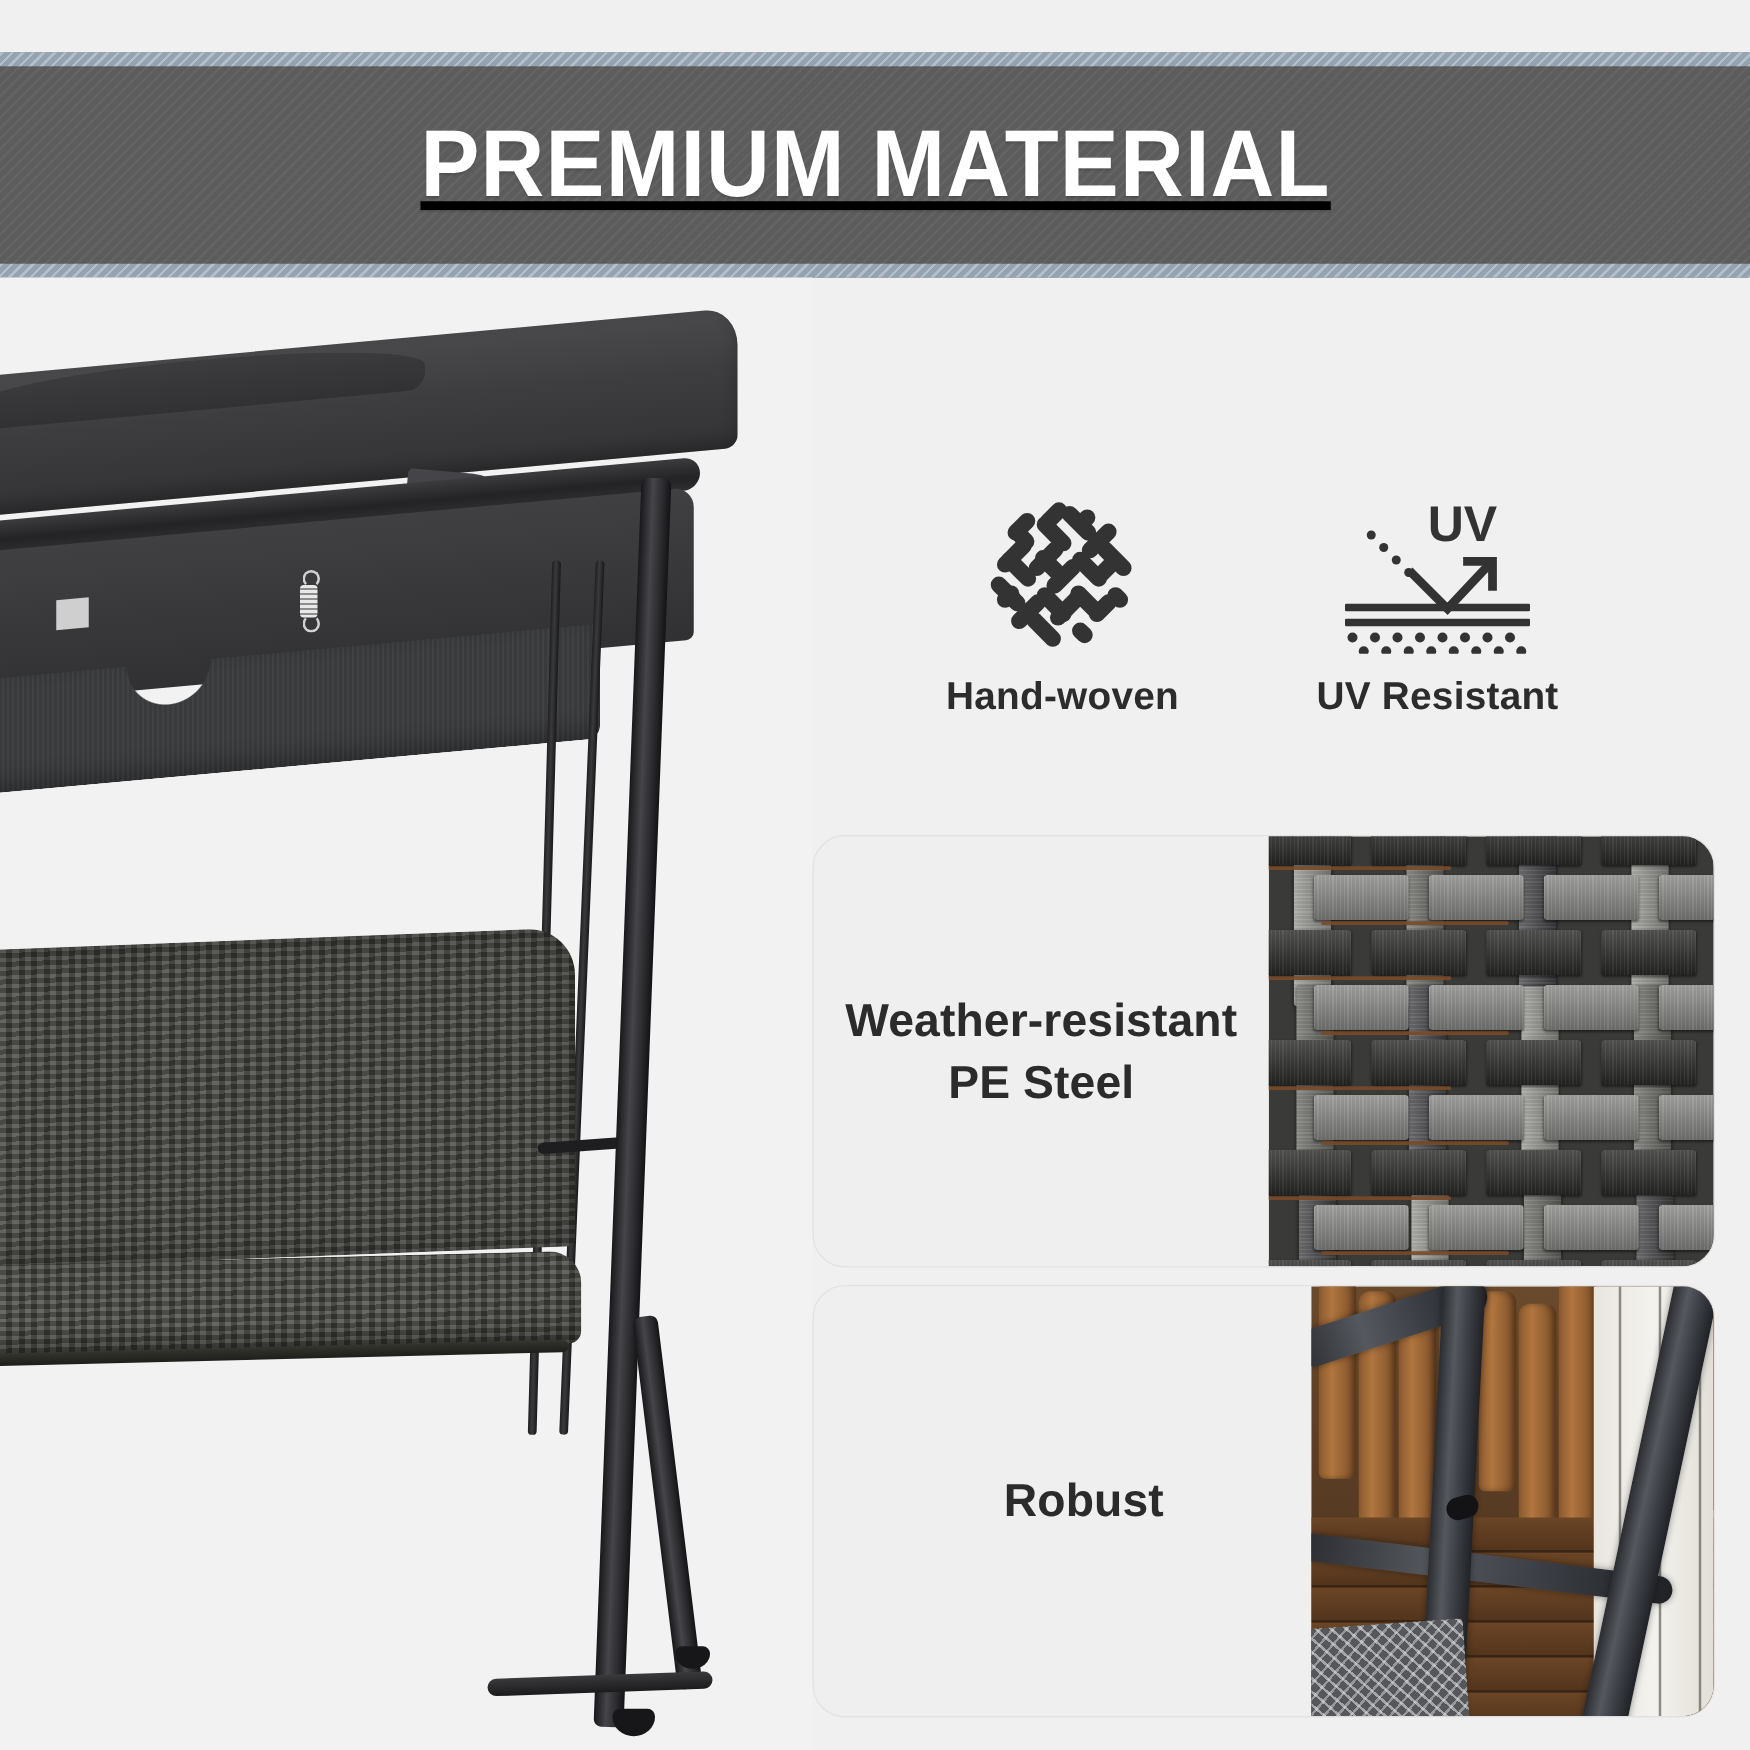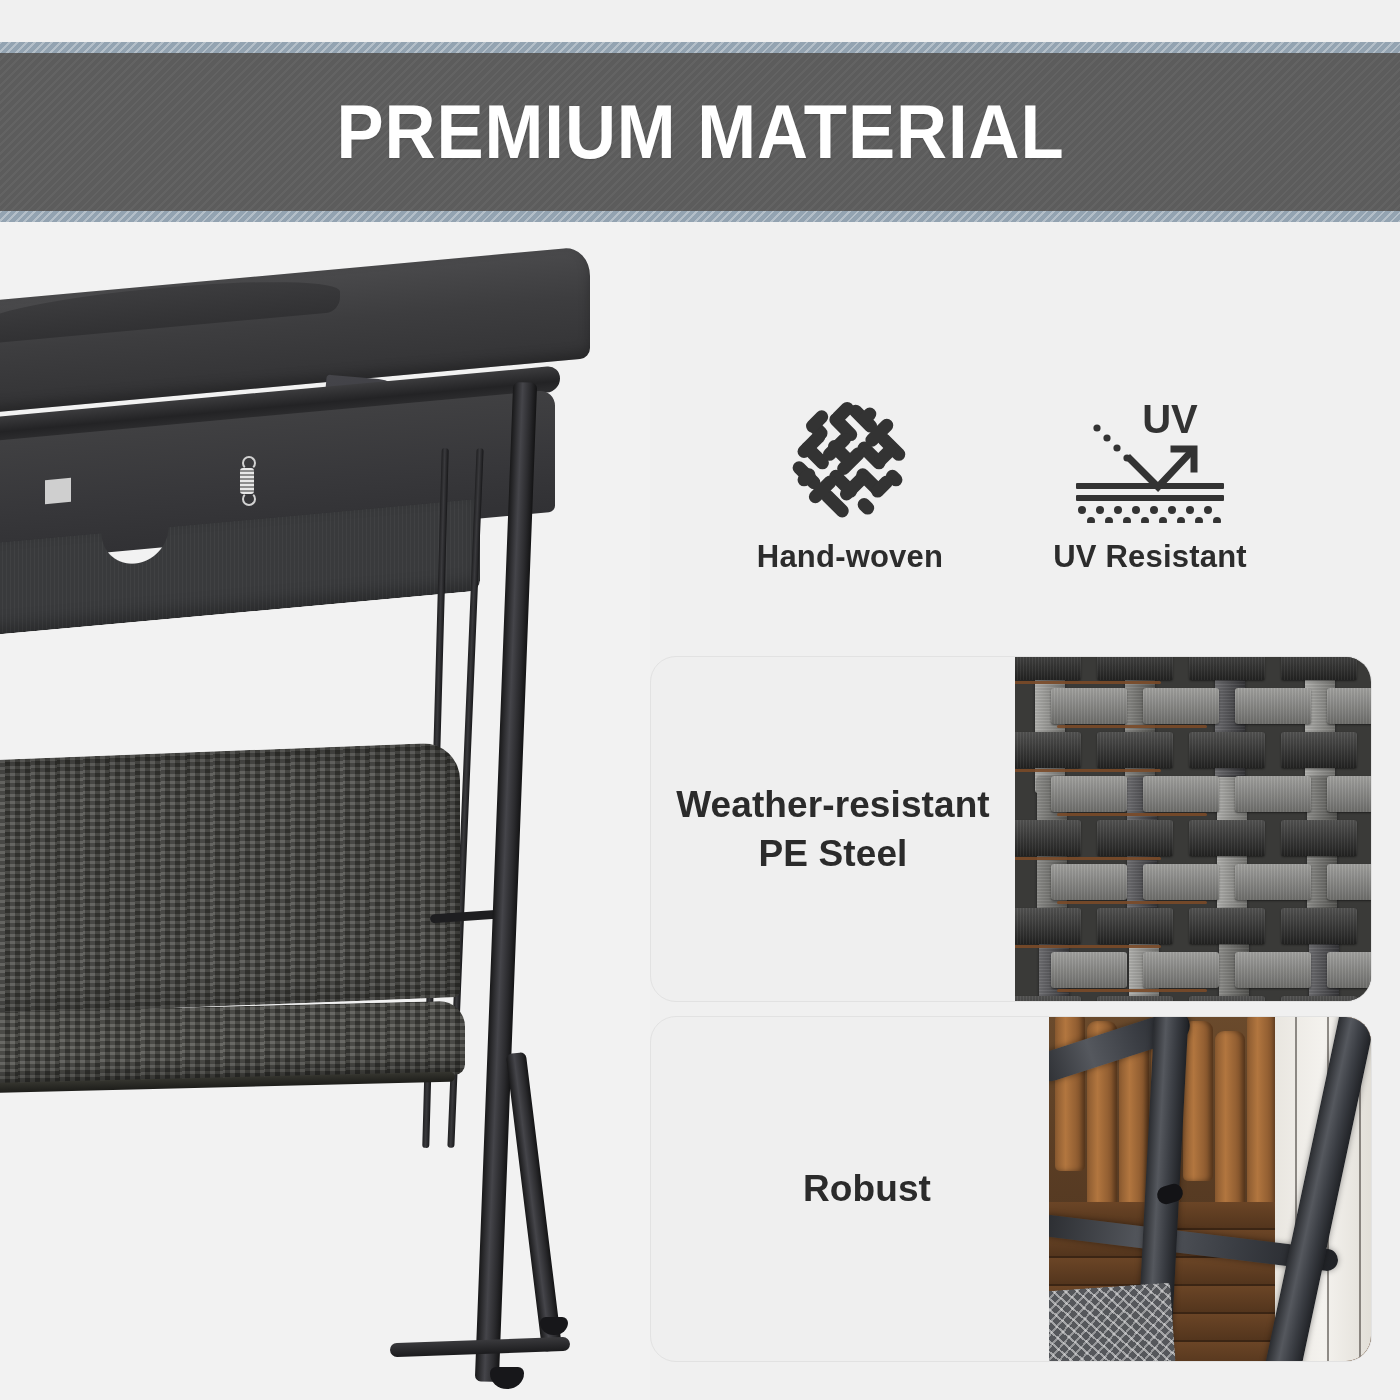--- a/index.html
+++ b/index.html
@@ -26,20 +26,21 @@
       repeating-linear-gradient(135deg,
         rgba(255,255,255,0.045) 0px,
         rgba(255,255,255,0.045) 2px,
         rgba(0,0,0,0.0) 2px,
         rgba(0,0,0,0.0) 6px),
       #5c5c5c;
     display: flex;
     align-items: center;
     justify-content: center;
     box-sizing: border-box;
+    text-decoration: underline;
   }
   .banner-stripe {
     position: absolute;
     left: 0;
     width: 1400px;
     height: 11px;
     background:
       repeating-linear-gradient(135deg,
         rgba(255,255,255,0.30) 0px,
         rgba(255,255,255,0.30) 2px,
@@ -330,20 +331,21 @@
   .card {
     position: absolute;
     left: 650px;
     width: 722px;
     background: #efefef;
     border: 1px solid #e2e2e2;
     border-radius: 26px;
     overflow: hidden;
     display: flex;
     box-sizing: border-box;
+    margin-top: 12px;
   }
   .card.card-1 { top: 656px; height: 346px; }
   .card.card-2 { top: 1016px; height: 346px; padding-left: 34px; }
 
   .card-text {
     width: 364px;
     display: flex;
     align-items: center;
     justify-content: center;
     padding: 0 14px;

